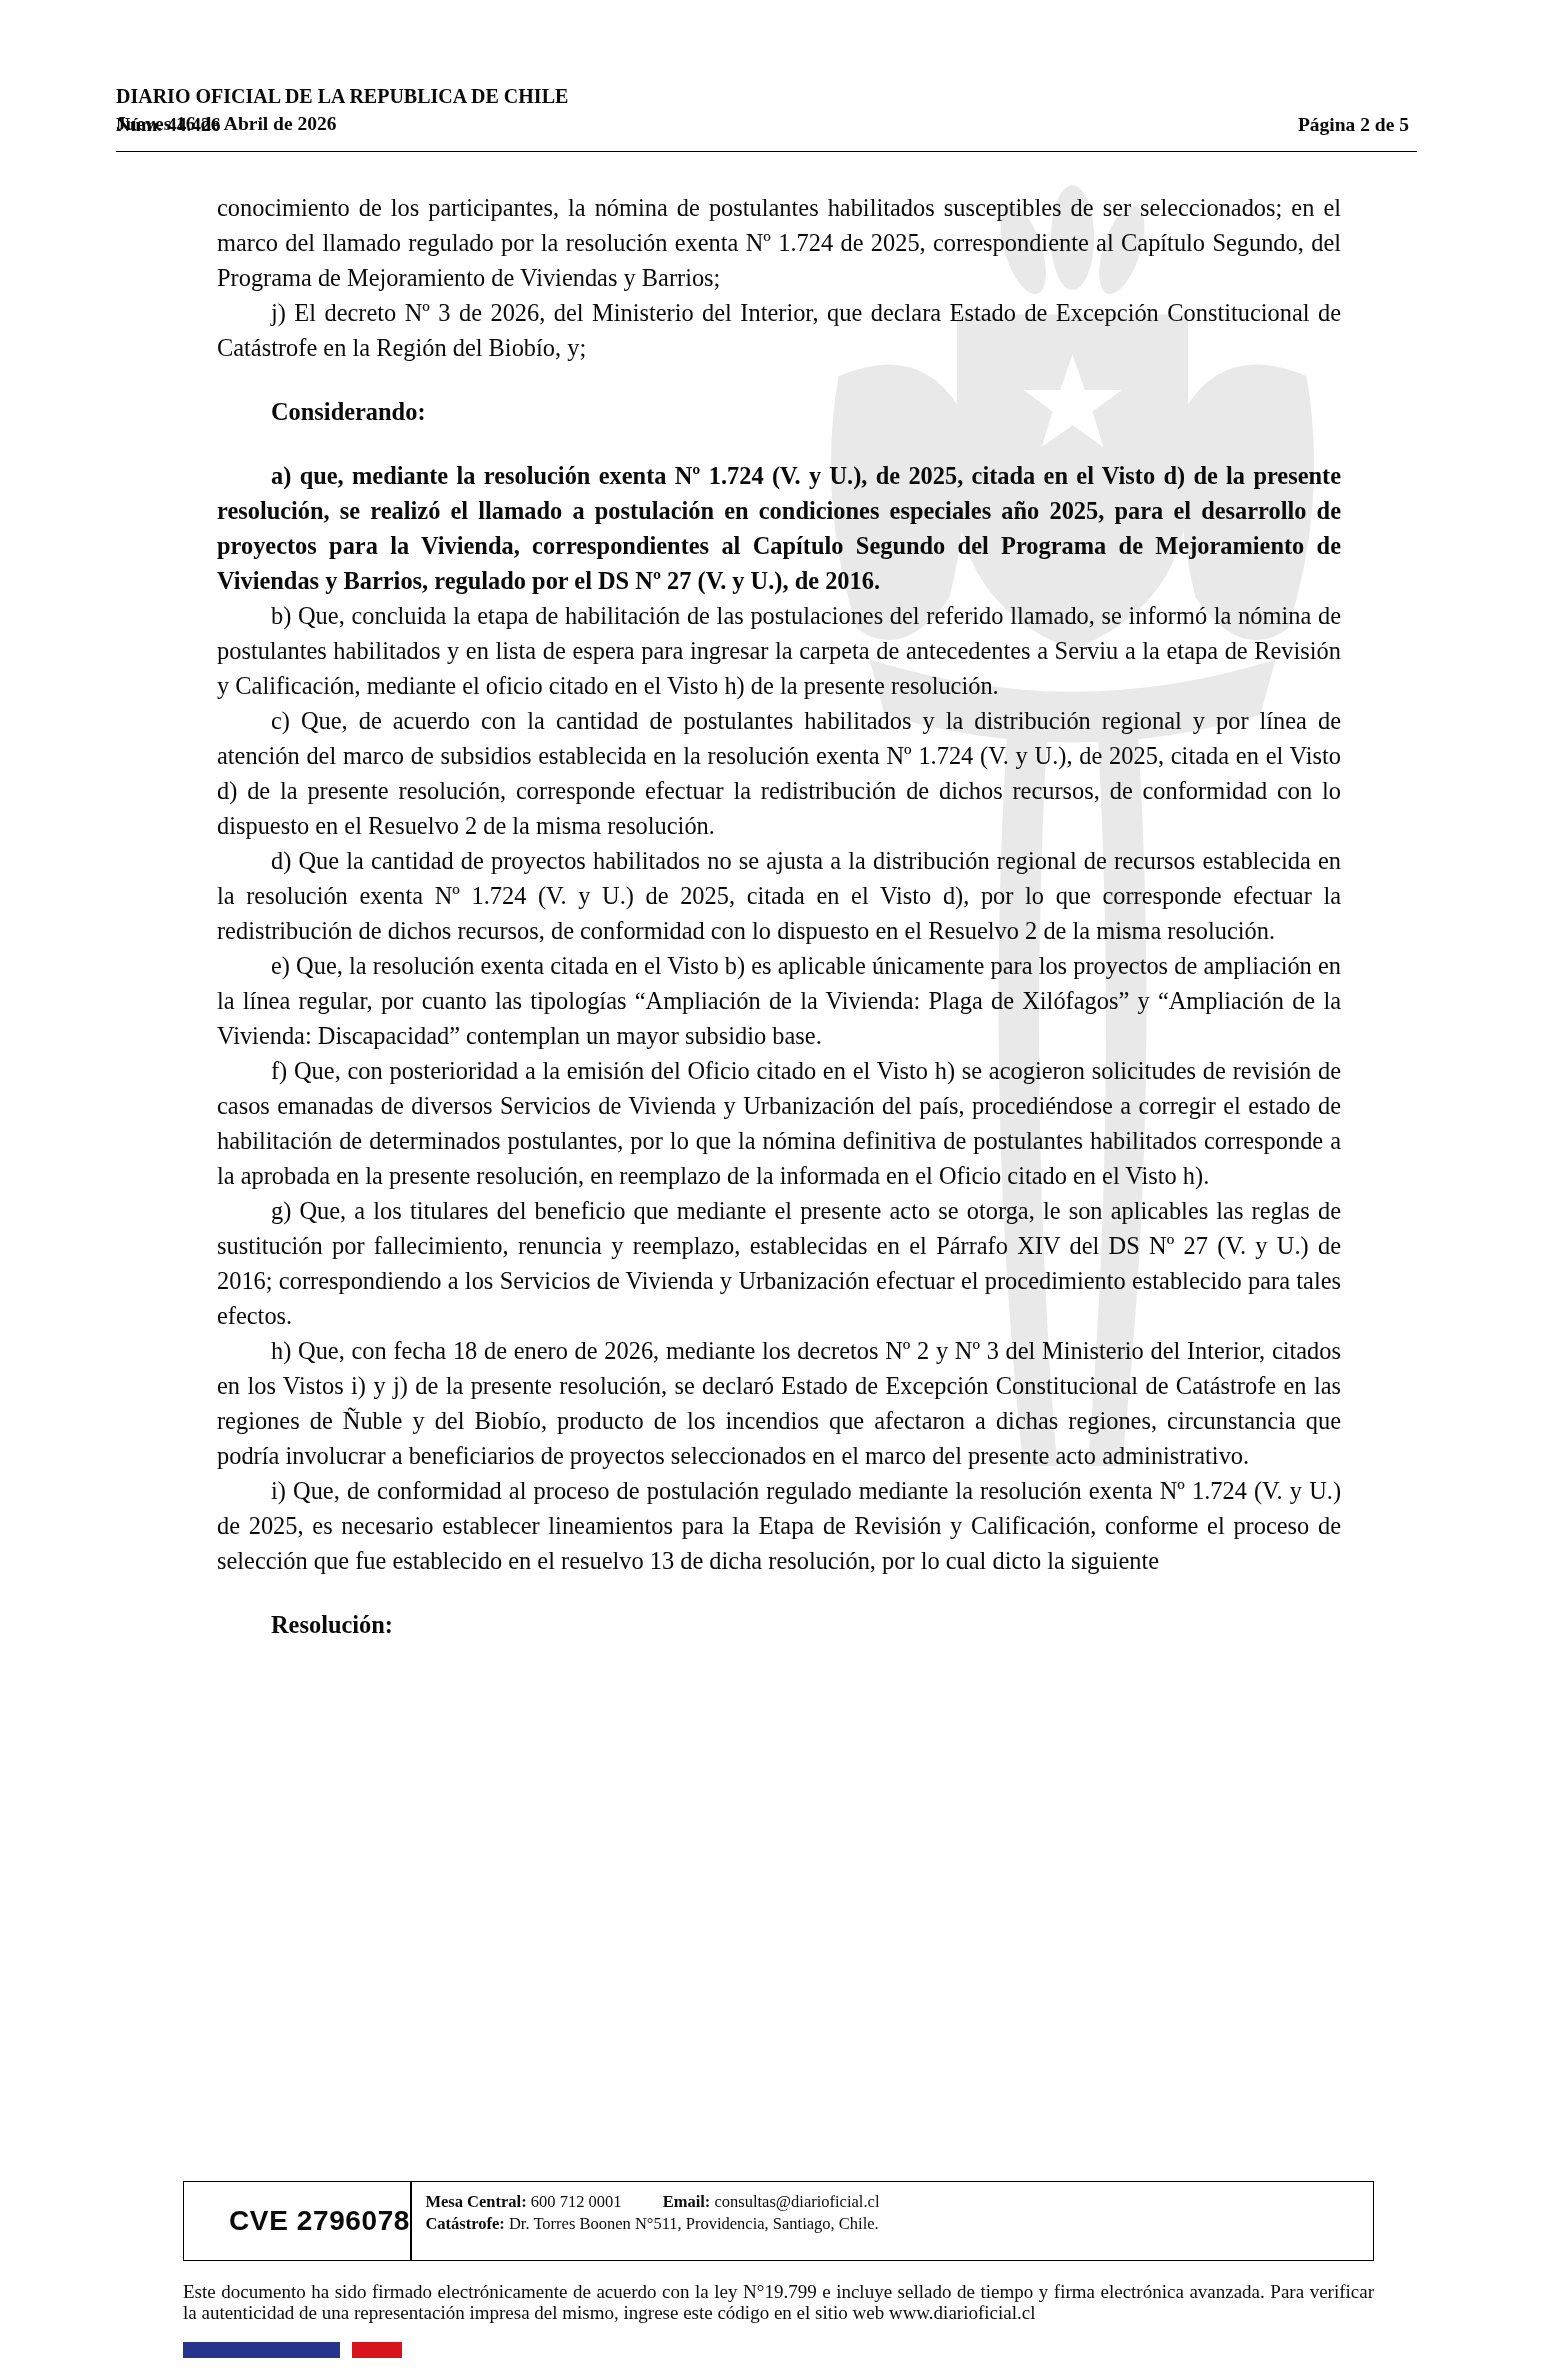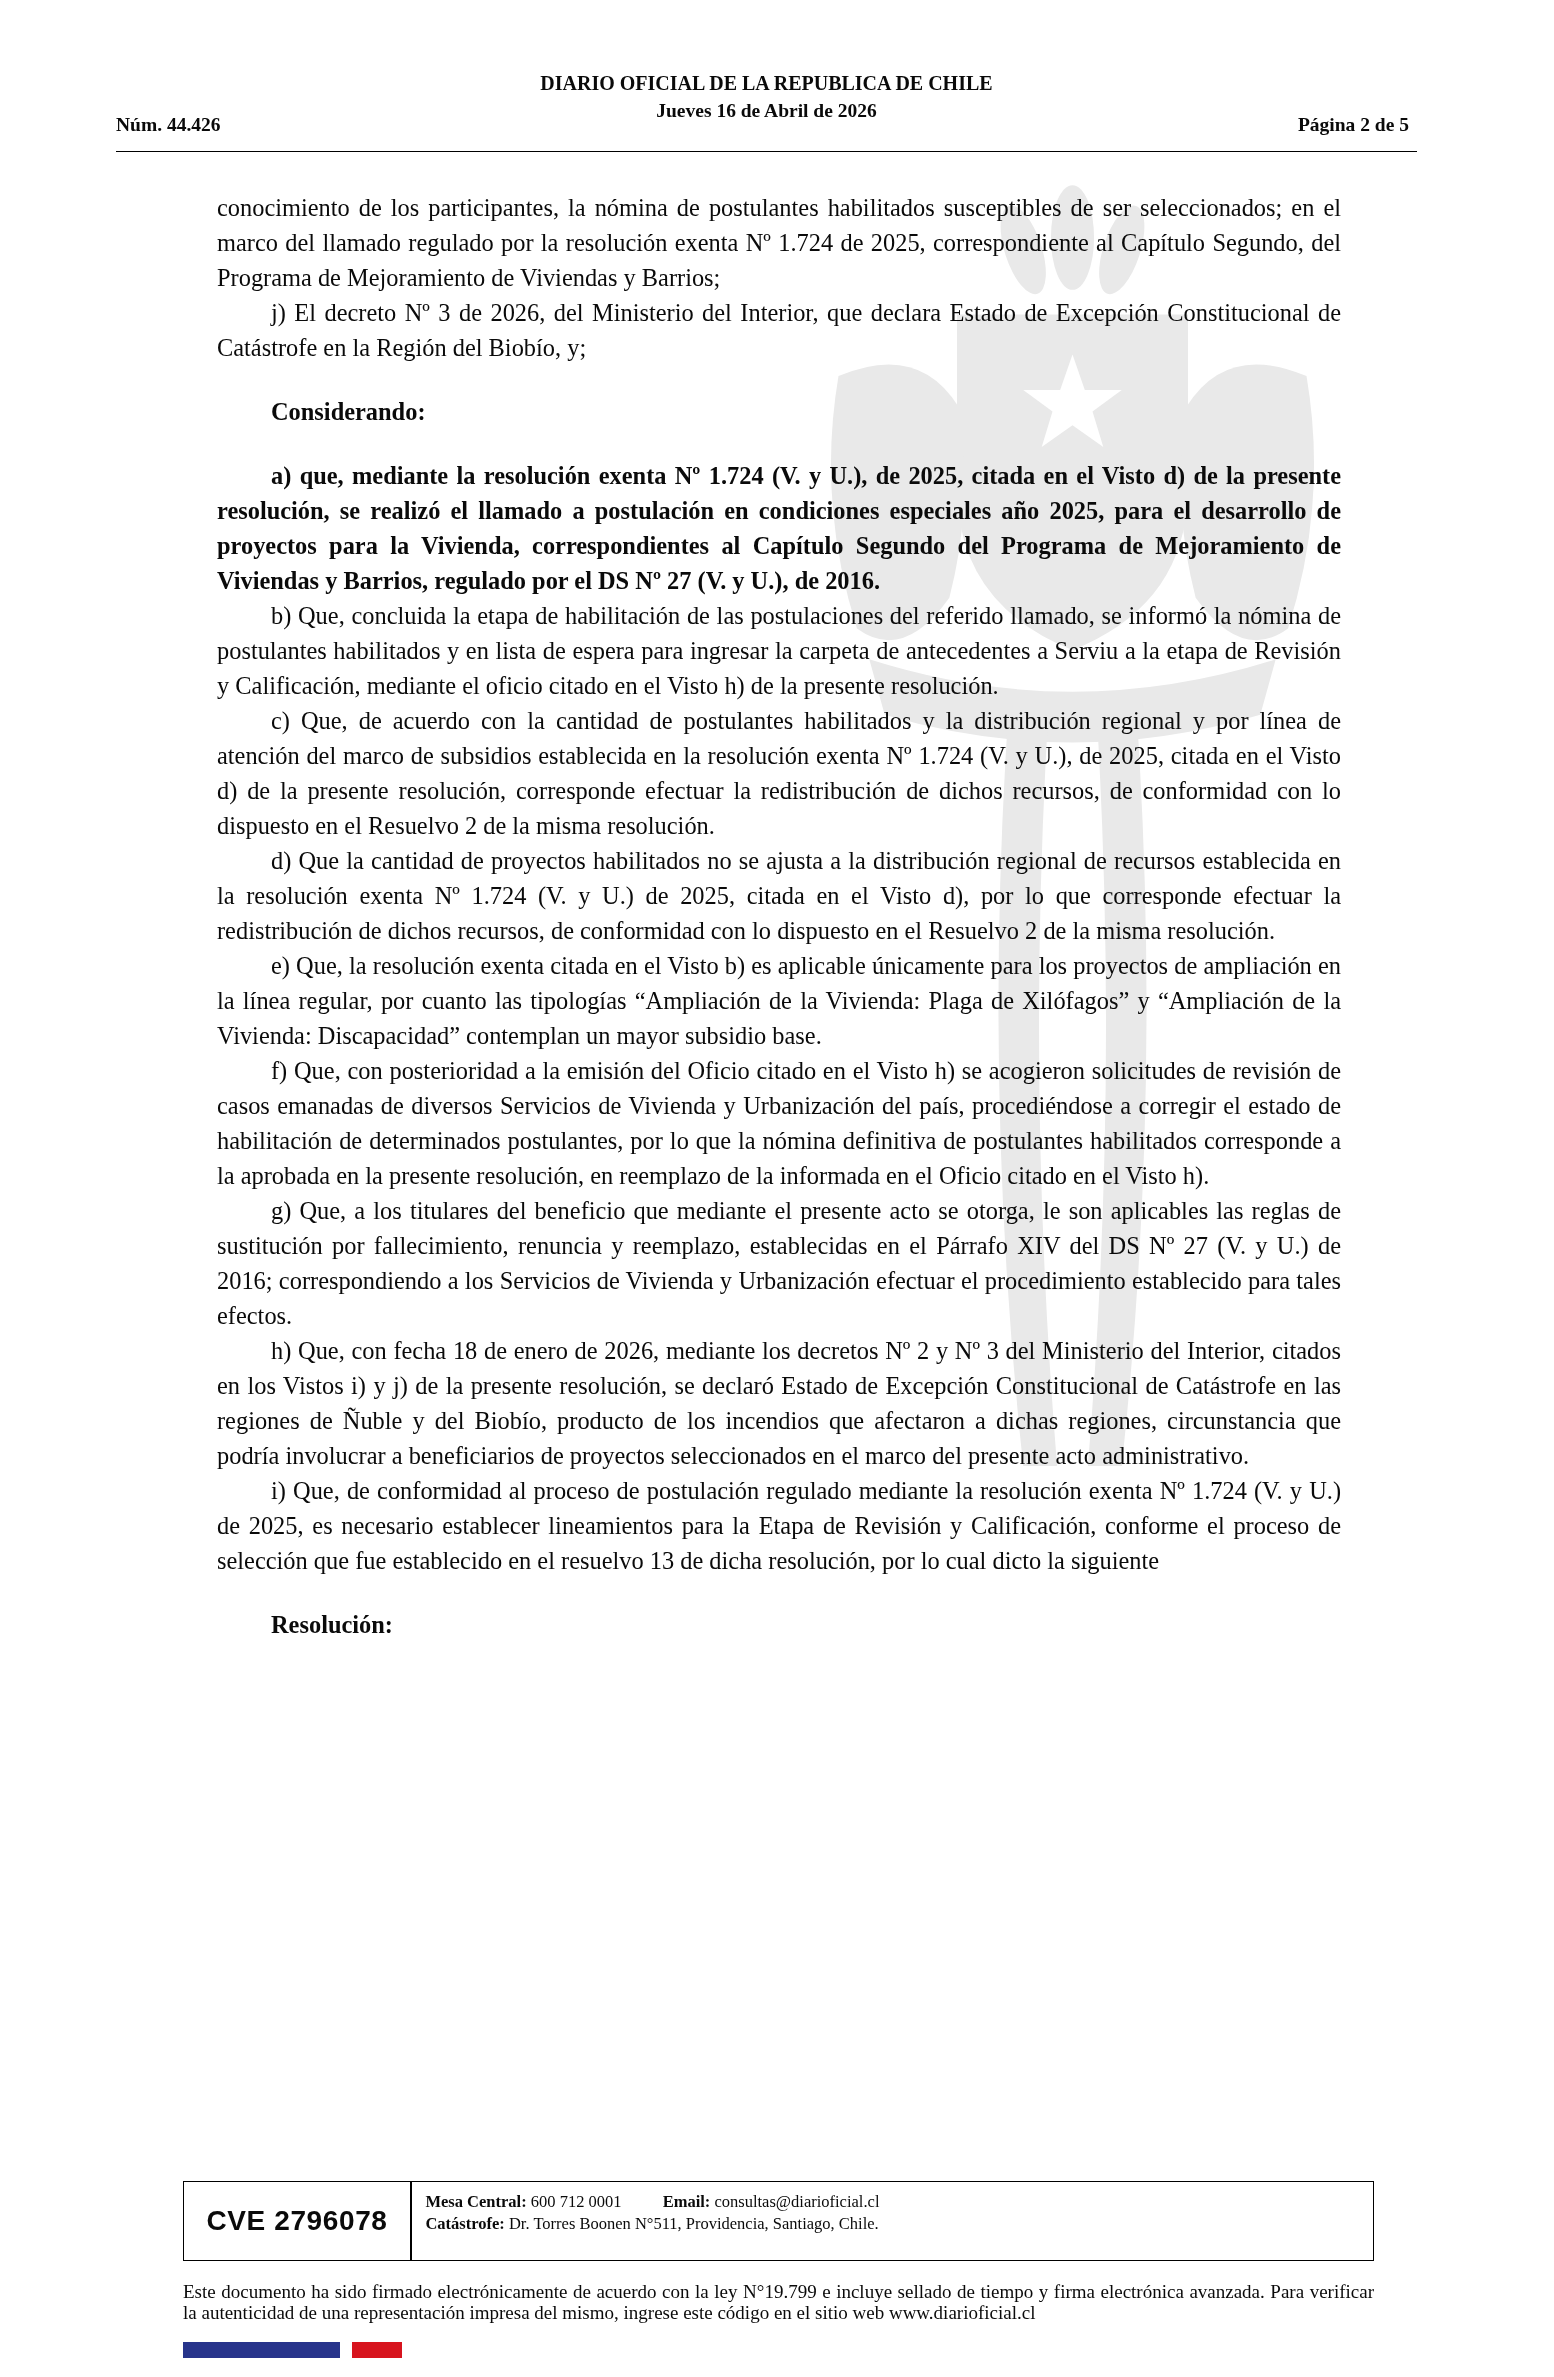--- a/index.html
+++ b/index.html
@@ -16,21 +16,21 @@
     position:absolute; left:780px; top:146px; width:585px; height:1390px;
     z-index:0; pointer-events:none;
   }
 
   
   .header {
     position:absolute; top:78px; left:116px; right:137px; height:59px; z-index:2;
   }
   .header .num { position:absolute; left:0; bottom:1.2px; font-weight:bold; font-size:19.5px; }
   .header .pageno { position:absolute; right:8px; bottom:1.2px; font-weight:bold; font-size:19.5px; }
-  .header .center { position:absolute; left:0; right:0; bottom:13px; text-align:center; }
+  .header .center { position:absolute; left:0; right:0; bottom:0; }
   .header .title { font-weight:bold; font-size:20px; line-height:27px; }
   .header .date  { font-weight:bold; font-size:19.5px; line-height:27px; }
   .header-rule {
     position:absolute; top:151px; left:116px; right:137px;
     border-top:1.8px solid #000; z-index:2;
   }
 
   
   .docbody {
     position:absolute; top:190px; left:217px; width:1124px; z-index:1;
@@ -40,21 +40,21 @@
   .docbody p.ind { text-indent:54px; }
   .docbody p.gap { margin-top:29px;font-weight:bold; }
 
   
   .cve-box {
     position:absolute; left:183px; top:2181px; width:1191px; height:80px;
     border:1.8px solid #000; display:flex; align-items:stretch; z-index:2;
     background:#fff;
   }
   .cve-cell {
-    width:226px; display:flex; align-items:center; justify-content:center;
+    width:226px; display:flex; align-items:center; justify-content:flex-end;
   }
   .cve-code {
     font-family:"Liberation Sans","DejaVu Sans",sans-serif;
     font-weight:bold; font-size:28px; letter-spacing:0.6px;
   }
   .vdiv { border-left:1.8px solid #000; }
   .info-cell {
     padding:8.5px 0 0 13.4px; font-size:16.5px; line-height:22px;
   }
   .info-cell.c2 { width:347px; }

